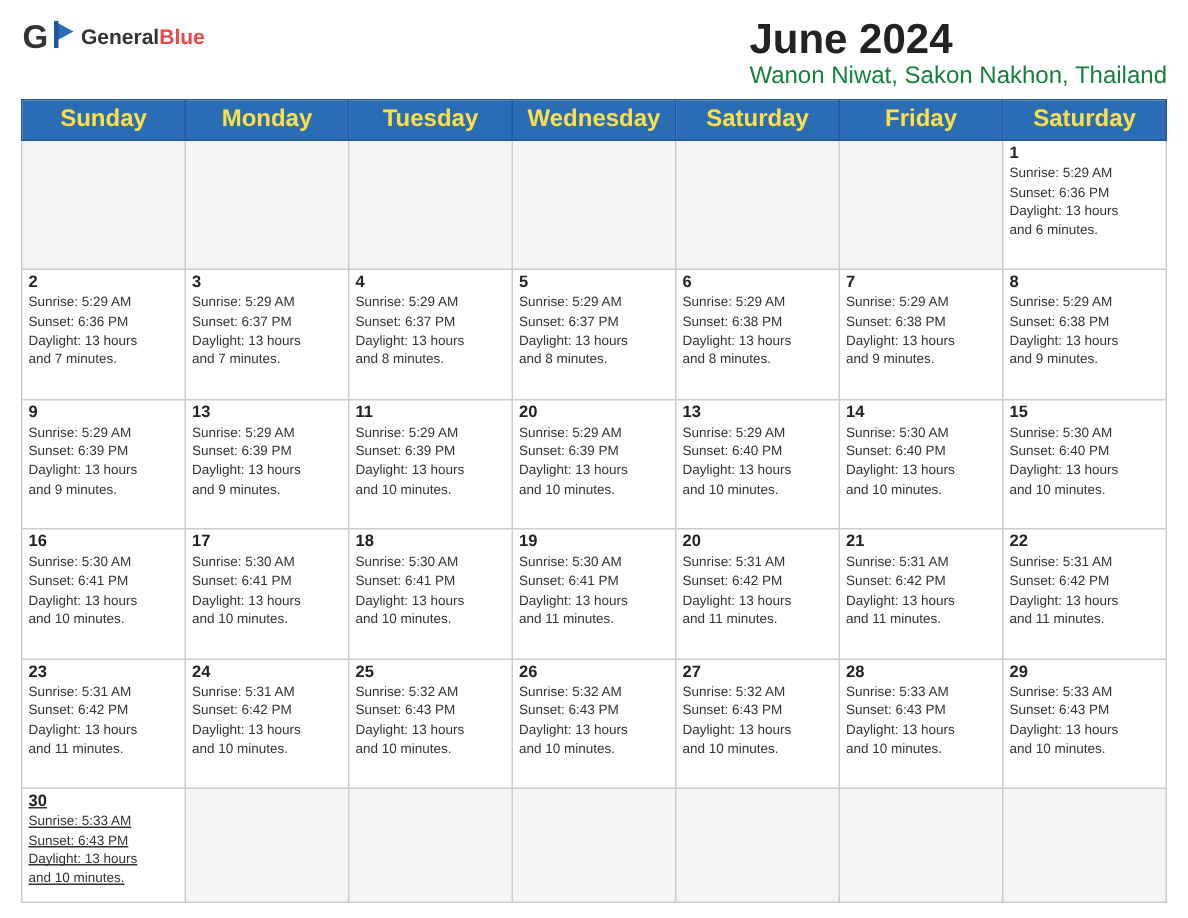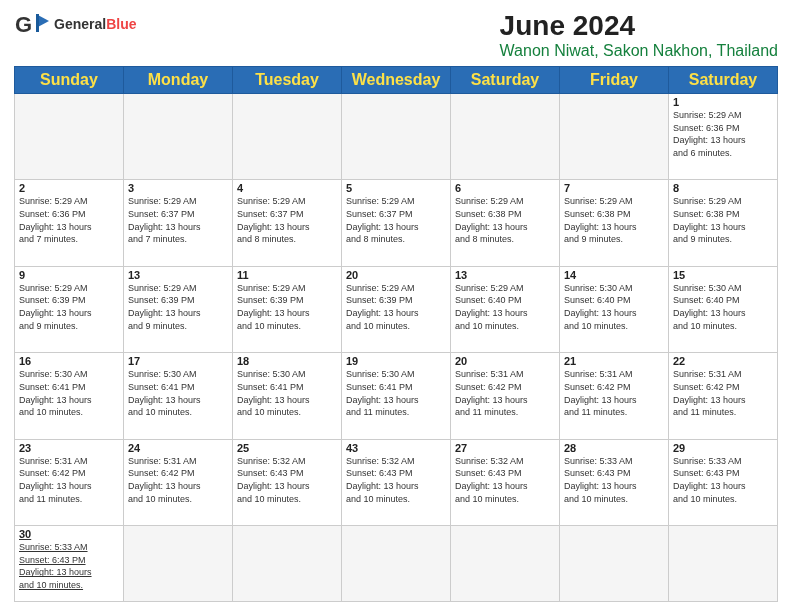--- a/index.html
+++ b/index.html
@@ -243,21 +243,21 @@
         </td>
         <td>
           <span class="day-num">24</span>
           <span class="day-info">Sunrise: 5:31 AM<br>Sunset: 6:42 PM<br>Daylight: 13 hours<br>and 10 minutes.</span>
         </td>
         <td>
           <span class="day-num">25</span>
           <span class="day-info">Sunrise: 5:32 AM<br>Sunset: 6:43 PM<br>Daylight: 13 hours<br>and 10 minutes.</span>
         </td>
         <td>
-          <span class="day-num">43</span>
+          <span class="day-num">26</span>
           <span class="day-info">Sunrise: 5:32 AM<br>Sunset: 6:43 PM<br>Daylight: 13 hours<br>and 10 minutes.</span>
         </td>
         <td>
           <span class="day-num">27</span>
           <span class="day-info">Sunrise: 5:32 AM<br>Sunset: 6:43 PM<br>Daylight: 13 hours<br>and 10 minutes.</span>
         </td>
         <td>
           <span class="day-num">28</span>
           <span class="day-info">Sunrise: 5:33 AM<br>Sunset: 6:43 PM<br>Daylight: 13 hours<br>and 10 minutes.</span>
         </td>

